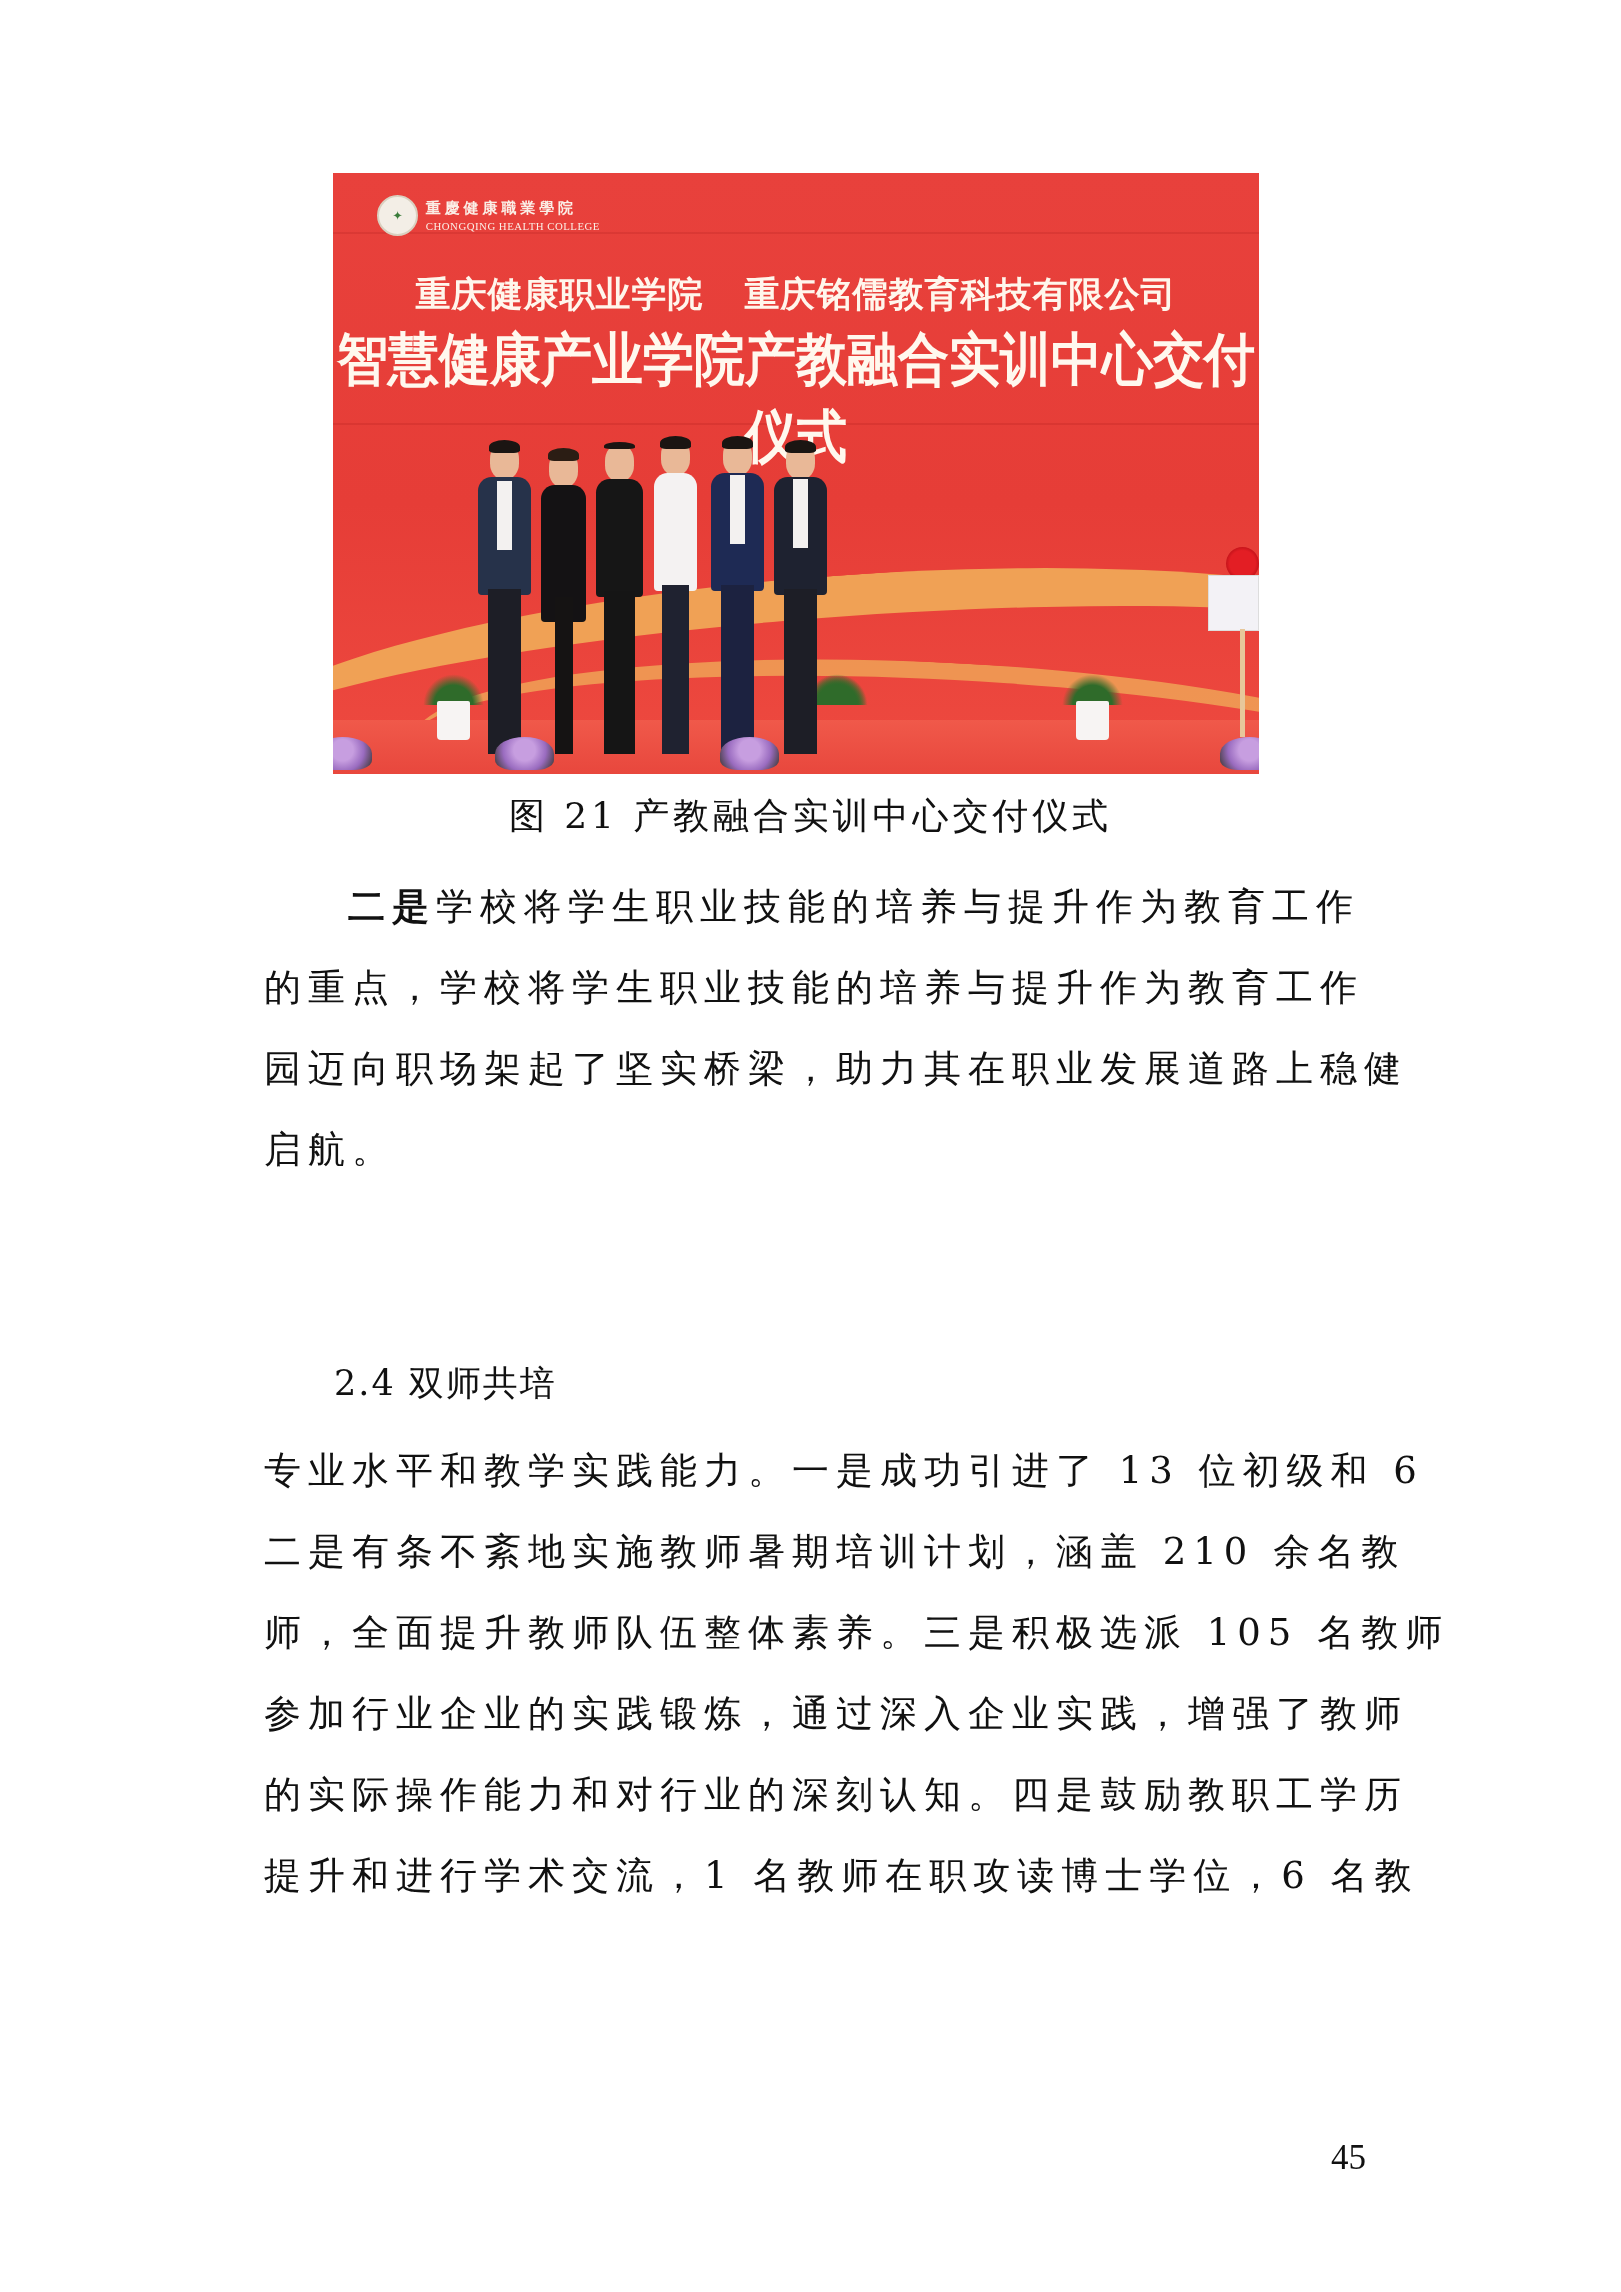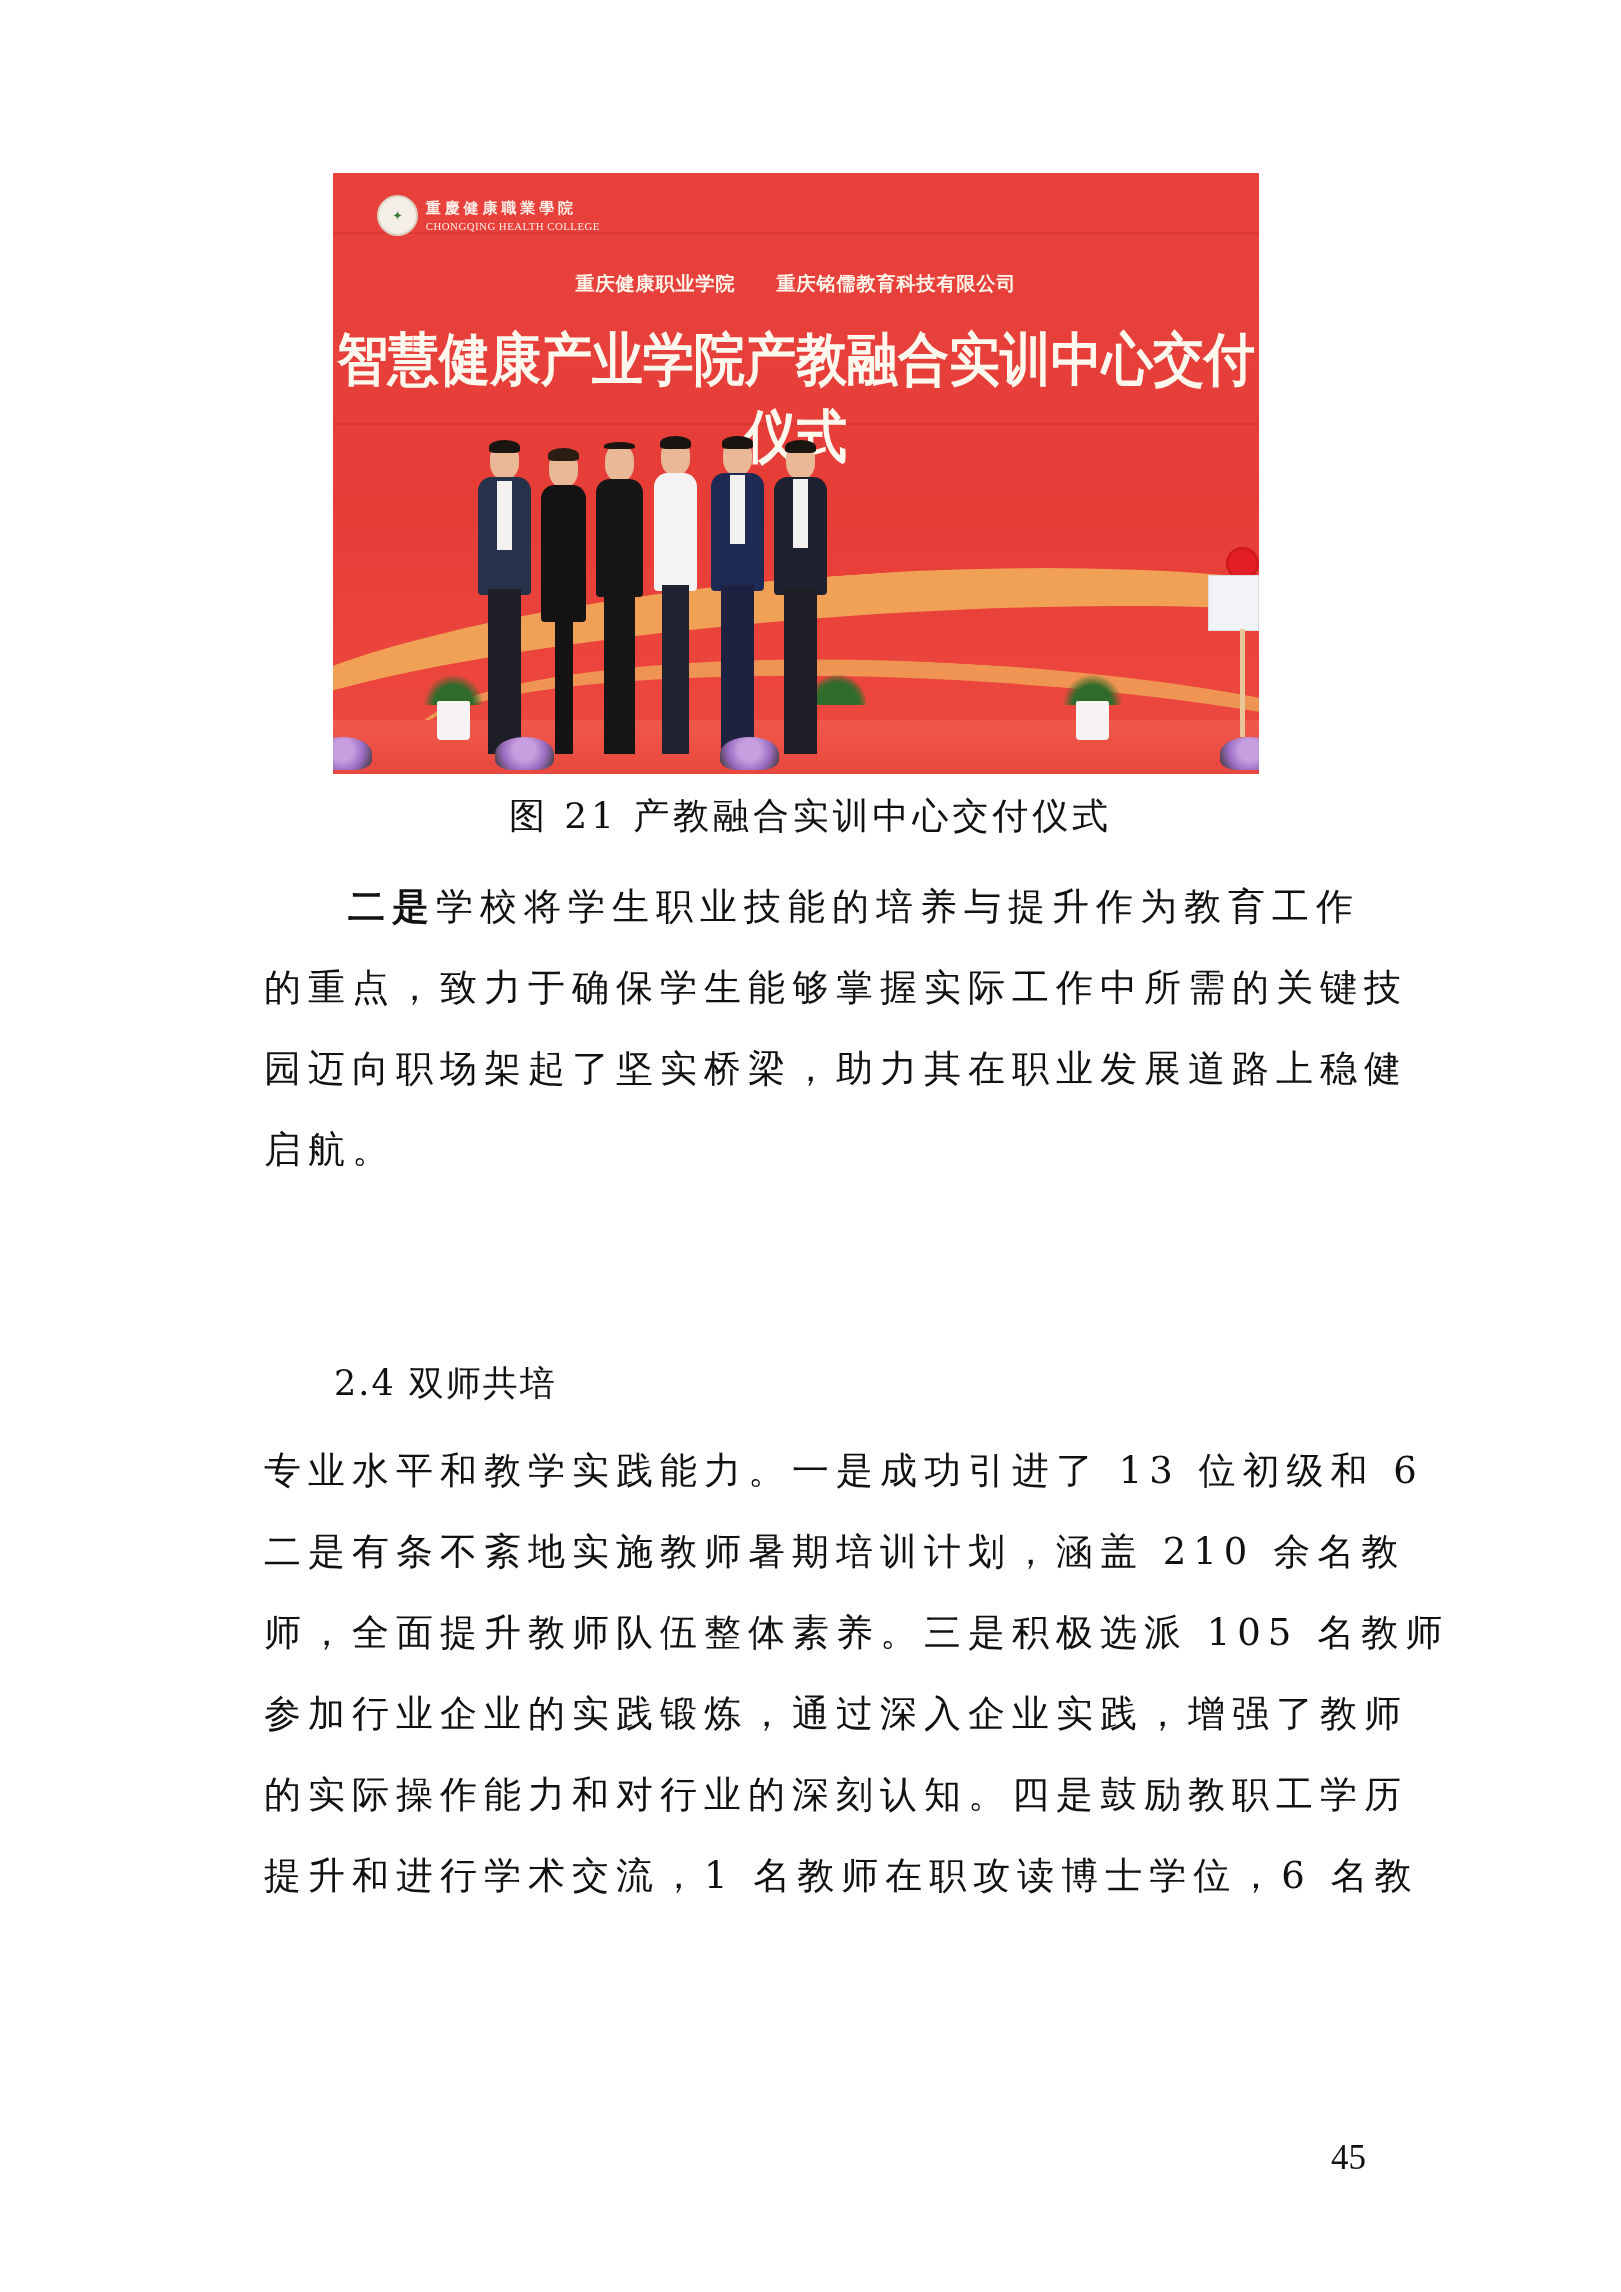--- a/index.html
+++ b/index.html
@@ -21,21 +21,21 @@
     .logo { position: absolute; left: 44px; top: 21.6px; display: flex; align-items: center; gap: 7.8px; }
     .logo-emblem { width: 37px; height: 37px; border-radius: 50%; background: #f3eee6;
                    border: 2px solid #d9d0c0; display: flex; align-items: center; justify-content: center;
                    font-size: 12.7px; color: #3a7c3a; }
     .logo-text-cn { font-family: "DejaVu Serif", serif; font-weight: bold; font-size: 15px;
                     color: #fbeee6; letter-spacing: 3.9px; line-height: 21.6px; }
     .logo-text-en { font-family: "Liberation Serif", serif; font-size: 10.8px; color: #fbeee6;
                     letter-spacing: 0.5px; line-height: 12.7px; }
 
     .banner-orgs { position: absolute; left: 0; right: 0; top: 98px; text-align: center;
-                   font-family: "DejaVu Sans", sans-serif; font-weight: bold; font-size: 19px;
+                   font-family: "DejaVu Sans", sans-serif; font-weight: bold; font-size: 35px;
                    color: #fff6ec; letter-spacing: 1px; }
     .banner-orgs span + span { margin-left: 41px; }
     .banner-title { position: absolute; left: 0; right: 0; top: 157px; text-align: center;
                     font-family: "DejaVu Sans", sans-serif; font-weight: bold; font-size: 51px;
                     color: #fff8ee; letter-spacing: 0px; transform: scaleY(1.12); }
 
     
     .person { position: absolute; bottom: 19.6px; }
     .person .head { position: absolute; left: 50%; width: 29px; height: 37px; margin-left: -14.7px;
                     border-radius: 46% 46% 42% 42%; background: #e9b897; top: 0; }
@@ -156,21 +156,21 @@
   <div class="flower" style="left:-19.6px"></div>
   <div class="flower" style="left:162px"></div>
   <div class="flower" style="left:387px"></div>
   <div class="flower" style="left:887px"></div>
 </div>
 
 <div class="caption">图 21 产教融合实训中心交付仪式</div>
 
 <div class="para p1">
   <span class="line indent"><b>二是</b><span>学校将学生职业技能的培养与提升作为教育工作</span></span>
-  <span class="line">的重点，致力于确保学生能够掌握实际工作中所需的关键技</span>
+  <span class="line">的重点，学校将学生职业技能的培养与提升作为教育工作</span>
   <span class="line">园迈向职场架起了坚实桥梁，助力其在职业发展道路上稳健</span>
   <span class="line">启航。</span>
 </div>
 
 <div class="heading">2.4 双师共培</div>
 
 <div class="para p2">
   <span class="line">专业水平和教学实践能力。一是成功引进了 13 位初级和 6</span>
   <span class="line">二是有条不紊地实施教师暑期培训计划，涵盖 210 余名教</span>
   <span class="line">师，全面提升教师队伍整体素养。三是积极选派 105 名教师</span>

